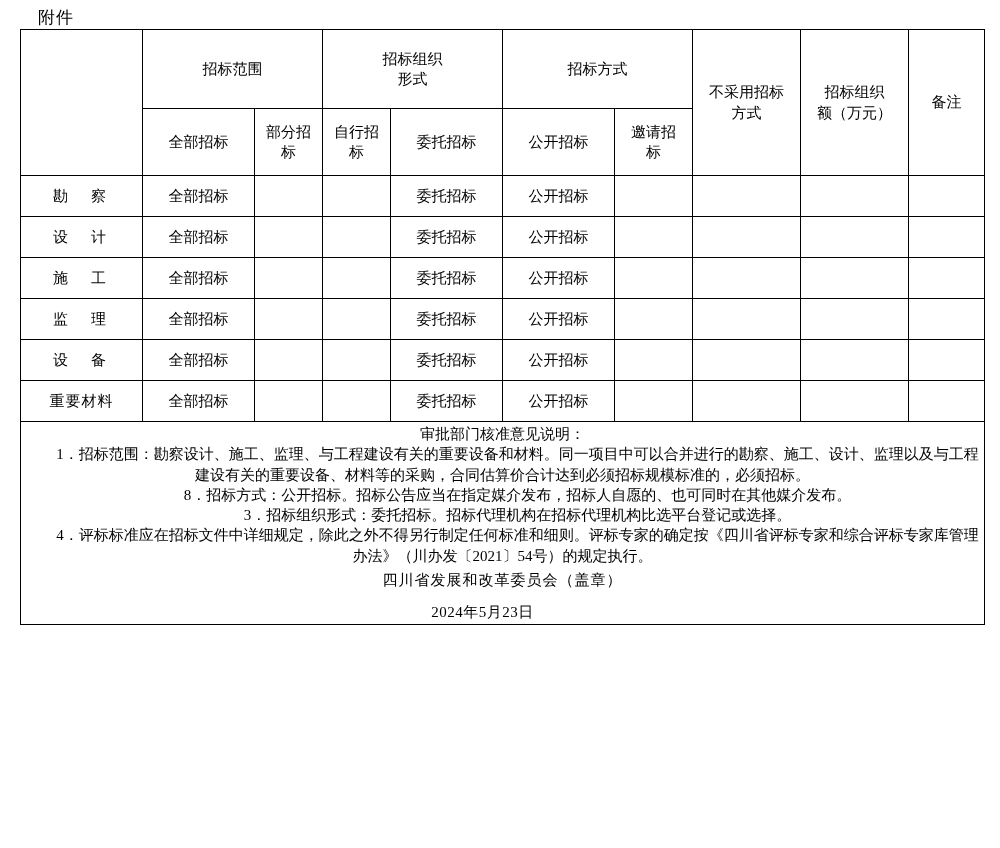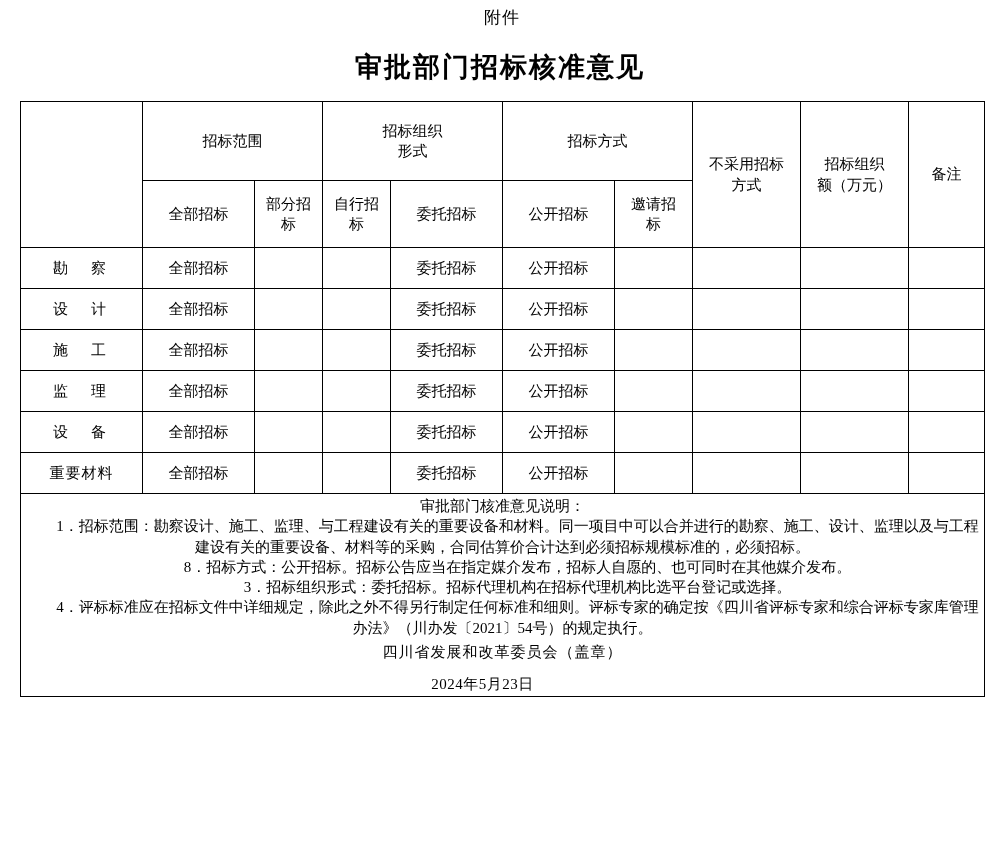--- a/index.html
+++ b/index.html
@@ -19,23 +19,22 @@
     width: 1000px;
     height: 848px;
     box-sizing: border-box;
     padding: 0 18px;
     position: relative;
   }
   .attach-label {
     font-size: 17px;
     font-family: "Liberation Sans", sans-serif;
     margin-top: 6px;
-    margin-left: 4px;
+    margin-left: 20px;
     letter-spacing: 1px;
-    text-align: center;
   }
   .doc-title {
     text-align: center;
     font-size: 27px;
     font-weight: bold;
     font-family: "Liberation Sans", sans-serif;
     letter-spacing: 2px;
     margin-top: 20px;
     margin-bottom: 16px;
   }
@@ -98,21 +97,20 @@
     padding-right: 40px;
   }
 </style>
 </head>
 <body>
 
 <div class="page">
 
   <div class="attach-label">附件</div>
 
-  <div class="doc-title">审批部门招标核准意见</div>
 
 
   <table class="main">
     <colgroup>
       <col style="width:122px">
       <col style="width:112px">
       <col style="width:68px">
       <col style="width:68px">
       <col style="width:112px">
       <col style="width:112px">

